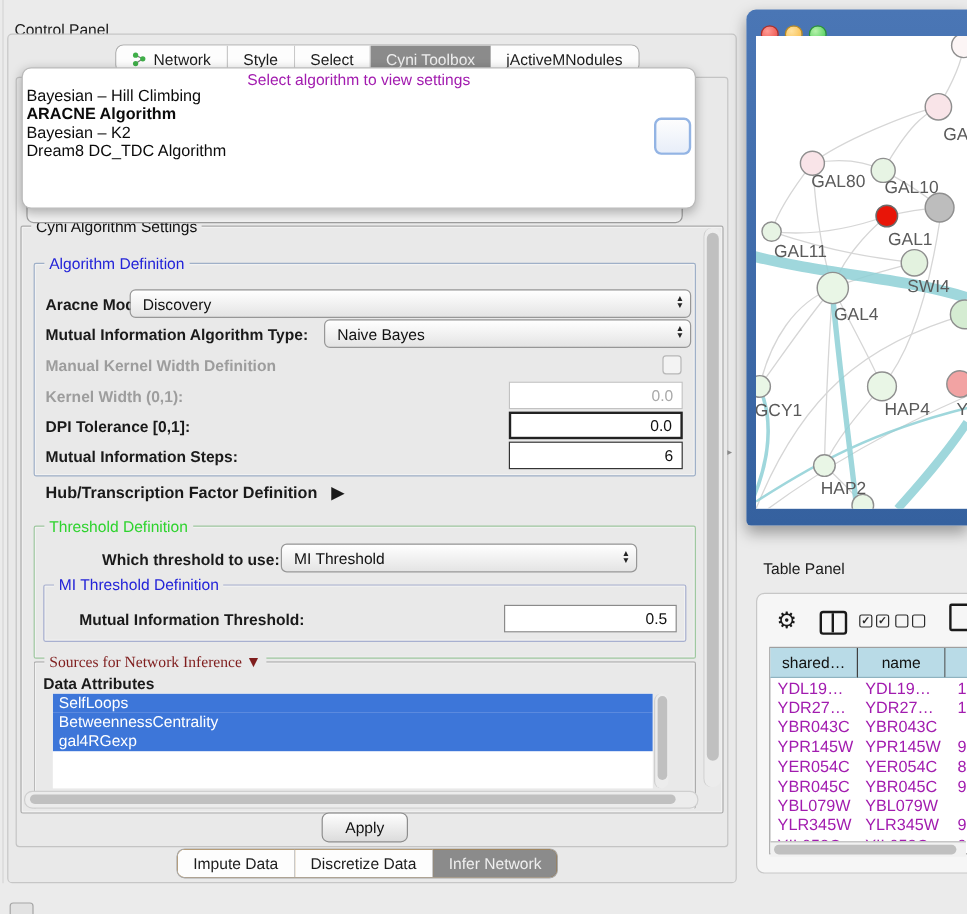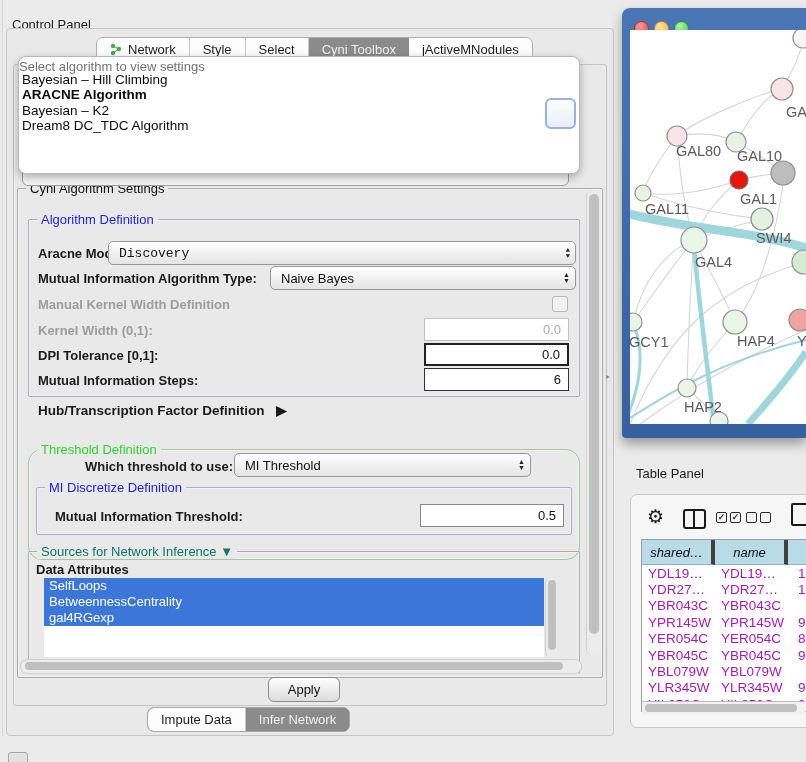--- a/index.html
+++ b/index.html
@@ -29,21 +29,21 @@
   .combo .arr{position:absolute;right:5px;top:50%;transform:translateY(-50%);display:flex;flex-direction:column;line-height:6px;font-size:7px;color:#222;text-align:center;}
   
   .tf{position:absolute;background:#fff;font-size:13px;display:flex;align-items:center;justify-content:flex-end;padding:0 7px;box-sizing:border-box;color:#111;}
   .tf.light{border:1px solid #c2c2c2;color:#a9a9a9;}
   .tf.dark{border:2px solid #222;}
   .tf.mid{border:1.5px solid #333;}
   .tf.thin{border:1px solid #8a8a8a;}
   .chk{position:absolute;width:14px;height:14px;border:1px solid #b7b7b7;border-radius:3px;background:#f3f3f3;}
   
   #algo-popup{left:18px;top:56px;width:560px;height:116px;background:#fff;border:1px solid #b9b9b9;border-radius:8px;box-shadow:0 3px 9px rgba(0,0,0,.28);z-index:50;}
-  #algo-ph{position:absolute;left:0;right:0;top:2px;text-align:left;font-size:13px;color:#737373;}
+  #algo-ph{position:absolute;left:0;right:0;top:2px;text-align:center;font-size:13px;color:#a21caf;}
   #algo-list{position:absolute;left:2px;top:15px;right:2px;}
   .algo-item{font-size:13.5px;color:#0b0b0b;line-height:15.4px;padding-left:1px;white-space:nowrap;}
   .algo-item.sel{font-weight:bold;}
   #occluded-combo{left:22px;top:158px;width:545px;height:26px;border:1px solid #9d9d9d;border-radius:6px;background:#f2f2f2;z-index:40;}
   #focus-combo-btn{left:545px;top:98px;width:27px;height:27px;border:2px solid #93b4e4;border-radius:6px;background:linear-gradient(#fdfdfd,#e8eef9);z-index:55;}
   
   .sb-v{position:absolute;background:#ececec;border-left:1px solid #cfcfcf;border-radius:7px;}
   .sb-h{position:absolute;background:#ececec;border:1px solid #cfcfcf;border-radius:7px;}
   .thumb{position:absolute;background:#c0c0c0;border-radius:6px;}
   
@@ -64,21 +64,21 @@
   #tp-title{left:636px;top:466px;font-size:13px;color:#1a1a1a;}
   #tp-card{left:630px;top:494px;width:176px;height:232px;background:#f6f6f6;border:1px solid #c7c7c7;border-top-left-radius:7px;border-bottom-left-radius:7px;overflow:hidden;}
   .tool{position:absolute;}
   #gear-icon{left:16px;top:10px;font-size:19px;color:#1a1a1a;}
   #split-icon{left:52px;top:14px;width:19px;height:16px;border:2px solid #1a1a1a;border-radius:3px;}
   #split-icon:before{content:"";position:absolute;left:8px;top:0;bottom:0;width:2px;background:#1a1a1a;}
   .cb{position:absolute;width:9px;height:9px;border:1.5px solid #2a2a2a;border-radius:2px;font-size:9px;line-height:8px;text-align:center;color:#2a2a2a;font-weight:bold;}
   #page-icon{left:160px;top:8px;width:15px;height:19px;border:2px solid #1a1a1a;border-radius:2px;background:#f6f6f6;}
   #tbl{position:absolute;left:10px;top:44px;width:200px;border:1px solid #9f9f9f;background:#fff;}
   .thead{display:flex;height:25px;}
-  .th{box-sizing:border-box;background:#b9dbe7;border-right:4px solid #404040;border-bottom:1px solid #8fb3c0;font-size:13px;color:#111;display:flex;align-items:center;justify-content:center;font-style:italic;}
+  .th{box-sizing:border-box;background:#b9dbe7;border-right:1px solid #404040;border-bottom:1px solid #8fb3c0;font-size:13px;color:#111;display:flex;align-items:center;justify-content:center;}
   .th.c0,.tcell.c0{width:73px;}
   .th.c1,.tcell.c1{width:73px;}
   .th.c2,.tcell.c2{width:54px;}
   .trow{display:flex;height:16.4px;}
   .tcell{box-sizing:border-box;font-size:13.5px;color:#a21caf;padding-left:6px;display:flex;align-items:center;white-space:nowrap;overflow:hidden;}
   .tcell.c2{justify-content:flex-start;padding-left:10px;}
   #tbl-hscroll{left:11px;top:206px;width:163px;height:12px;background:#f1f1f1;border-top:1px solid #bbb;}
 </style>
 </head>
 <body>
@@ -134,21 +134,21 @@
 </div>
 
 <div class="gb" style="left:17px;top:188px;width:584px;height:488px;">
   <span class="lg" style="color:#111;">Cyni Algorithm Settings</span>
 </div>
 
 <div class="gb" style="left:28px;top:219px;width:550px;height:176px;border-color:#9fb0c8;">
   <span class="lg" style="color:#2323d8;">Algorithm Definition</span>
 </div>
 <div class="lbl" style="left:38px;top:246px;">Aracne Mode:</div>
-<div class="combo" style="left:108px;top:241px;width:468px;height:24px;font-family:Liberation Mono, monospace;">
+<div class="combo" style="left:108px;top:241px;width:468px;height:24px;">
   <span>Discovery</span>
   <span class="arr">
       <span>▲</span>
       <span>▼</span>
     </span>
 </div>
 <div class="lbl" style="left:38px;top:271px;">Mutual Information Algorithm Type:</div>
 <div class="combo" style="left:270px;top:266px;width:306px;height:24px;">
   <span>Naive Bayes</span>
   <span class="arr">
@@ -169,41 +169,41 @@
 <div class="lbl" style="left:38px;top:373px;">Mutual Information Steps:</div>
 <div class="tf mid" style="left:424px;top:368px;width:145px;height:23px;">
     <span>6</span>
   </div>
 
 <div class="lbl" style="left:38px;top:402px;font-size:13.5px;">
   <span>Hub/Transcription Factor Definition</span>
   <span style="margin-left:8px;">▶</span>
 </div>
 
-<div class="gb" style="left:28px;top:449px;width:550px;height:109px;border-color:#9fc8a0;border-radius:14px;">
+<div class="gb" style="left:28px;top:438px;width:550px;height:109px;border-color:#9fc8a0;">
   <span class="lg" style="color:#2ed32e;">Threshold Definition</span>
 </div>
 <div class="lbl" style="left:85px;top:459px;">Which threshold to use:</div>
 <div class="combo" style="left:234px;top:453px;width:297px;height:24px;">
   <span>MI Threshold</span>
   <span class="arr">
       <span>▲</span>
       <span>▼</span>
     </span>
 </div>
 <div class="gb" style="left:36px;top:487px;width:534px;height:46px;border-color:#a8b0d0;">
-  <span class="lg" style="color:#2323d8;">MI Discretize Definition</span>
-</div>
-<div class="lbl" style="left:35px;top:509px;padding-left:20px;">Mutual Information Threshold:</div>
+  <span class="lg" style="color:#2323d8;">MI Threshold Definition</span>
+</div>
+<div class="lbl" style="left:46px;top:509px;padding-left:20px;">Mutual Information Threshold:</div>
 <div class="tf thin" style="left:420px;top:504px;width:144px;height:23px;">
     <span>0.5</span>
   </div>
 
 <div class="gb" style="left:28px;top:551px;width:550px;height:122px;border-bottom:none;">
-  <span class="lg" style="color:#0f766e;">
+  <span class="lg" style="color:#7f1d1d;font-family:Liberation Serif, serif;">
     <span>Sources for Network Inference</span>
     <span>▼</span>
   </span>
 </div>
 <div class="lbl" style="left:36px;top:562px;">Data Attributes</div>
 <div class="abs" id="attr-list">
     <div class="attr-item" style="background: rgb(61, 118, 217);">SelfLoops</div>
     <div class="attr-item" style="background: rgb(61, 118, 217);">BetweennessCentrality</div>
     <div class="attr-item" style="background: rgb(61, 118, 217);">gal4RGexp</div>
   </div>
@@ -217,20 +217,23 @@
 </div>
 <div class="sb-h" style="left:20px;top:659px;width:560px;height:13px;">
   <div class="thumb" style="top:2px;height:8px;left:4px;width:538px;"></div>
 </div>
 
 <div class="abs" id="apply-btn">Apply</div>
 
 <div class="abs" id="bottom-tabbar">
   <div class="tab">
       <span>Impute Data</span>
+    </div>
+  <div class="tab">
+      <span>Discretize Data</span>
     </div>
   <div class="tab sel">
       <span>Infer Network</span>
     </div>
 </div>
 
 <div class="abs" id="corner-btn"></div>
 <div class="abs" id="splitter-dot">▸</div>
 
 <div class="abs" id="net-frame">

